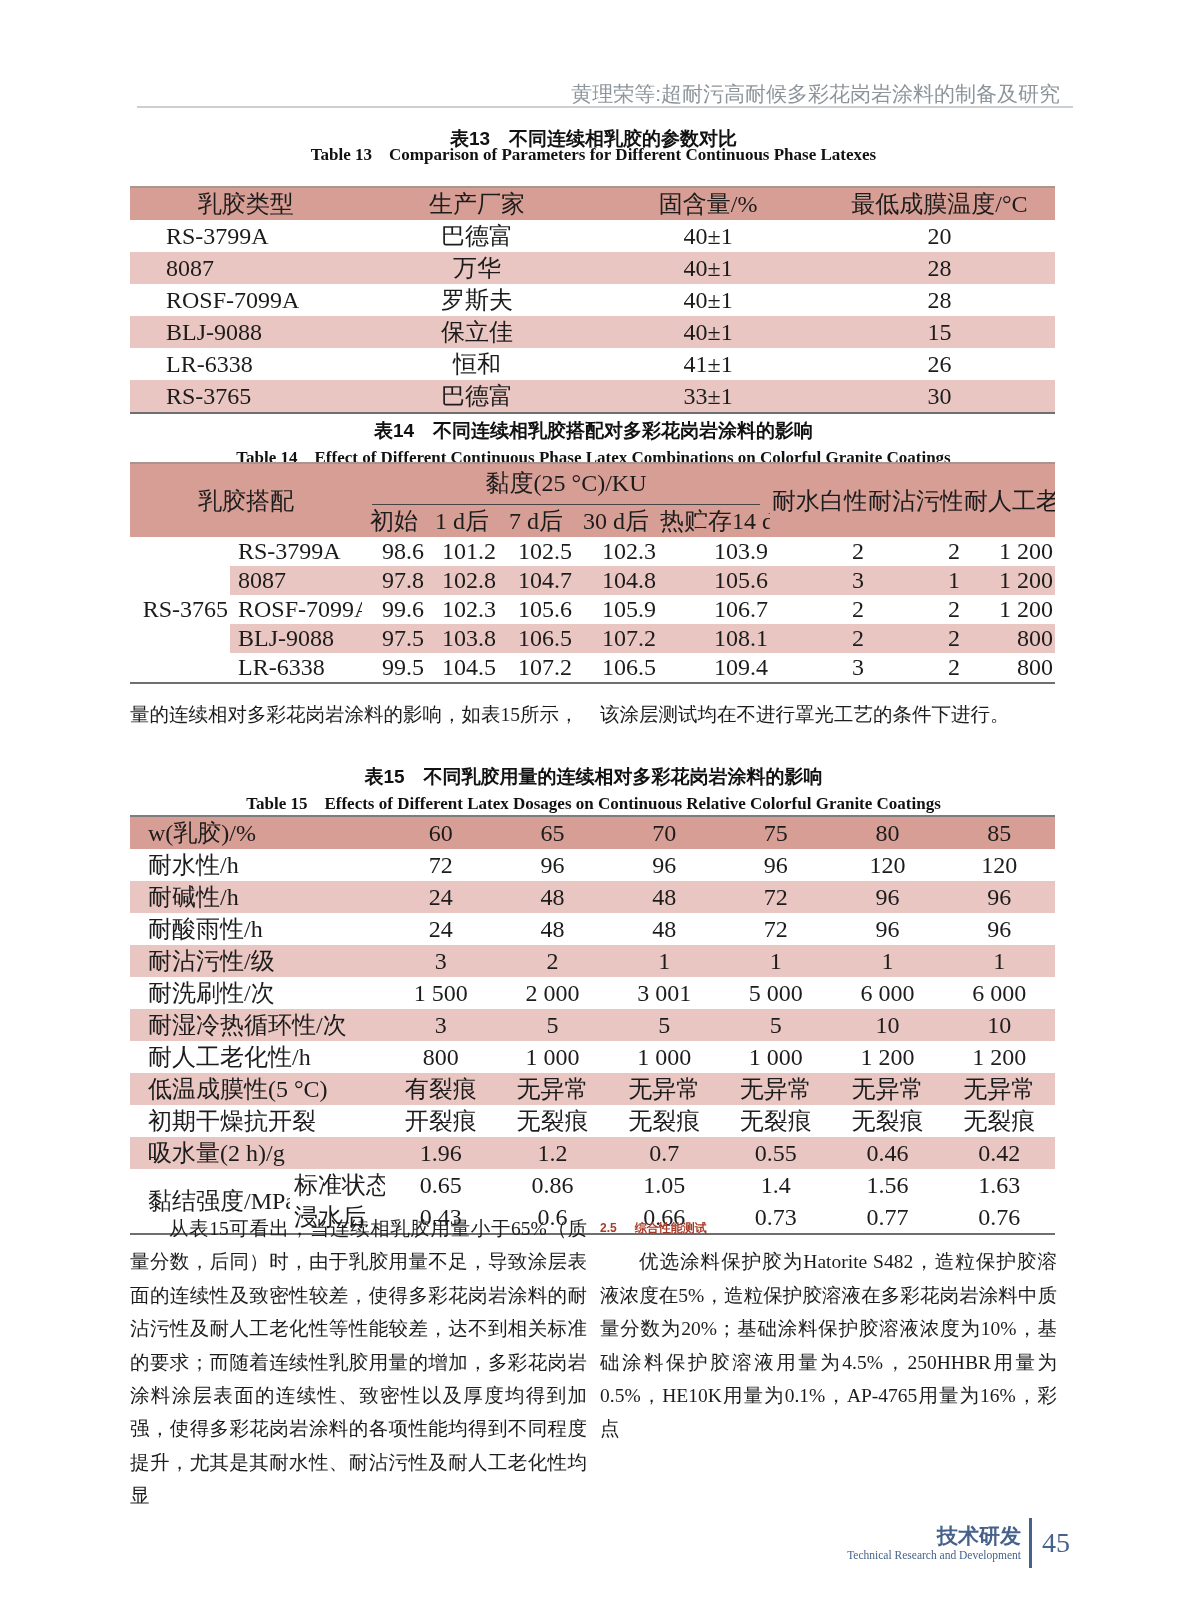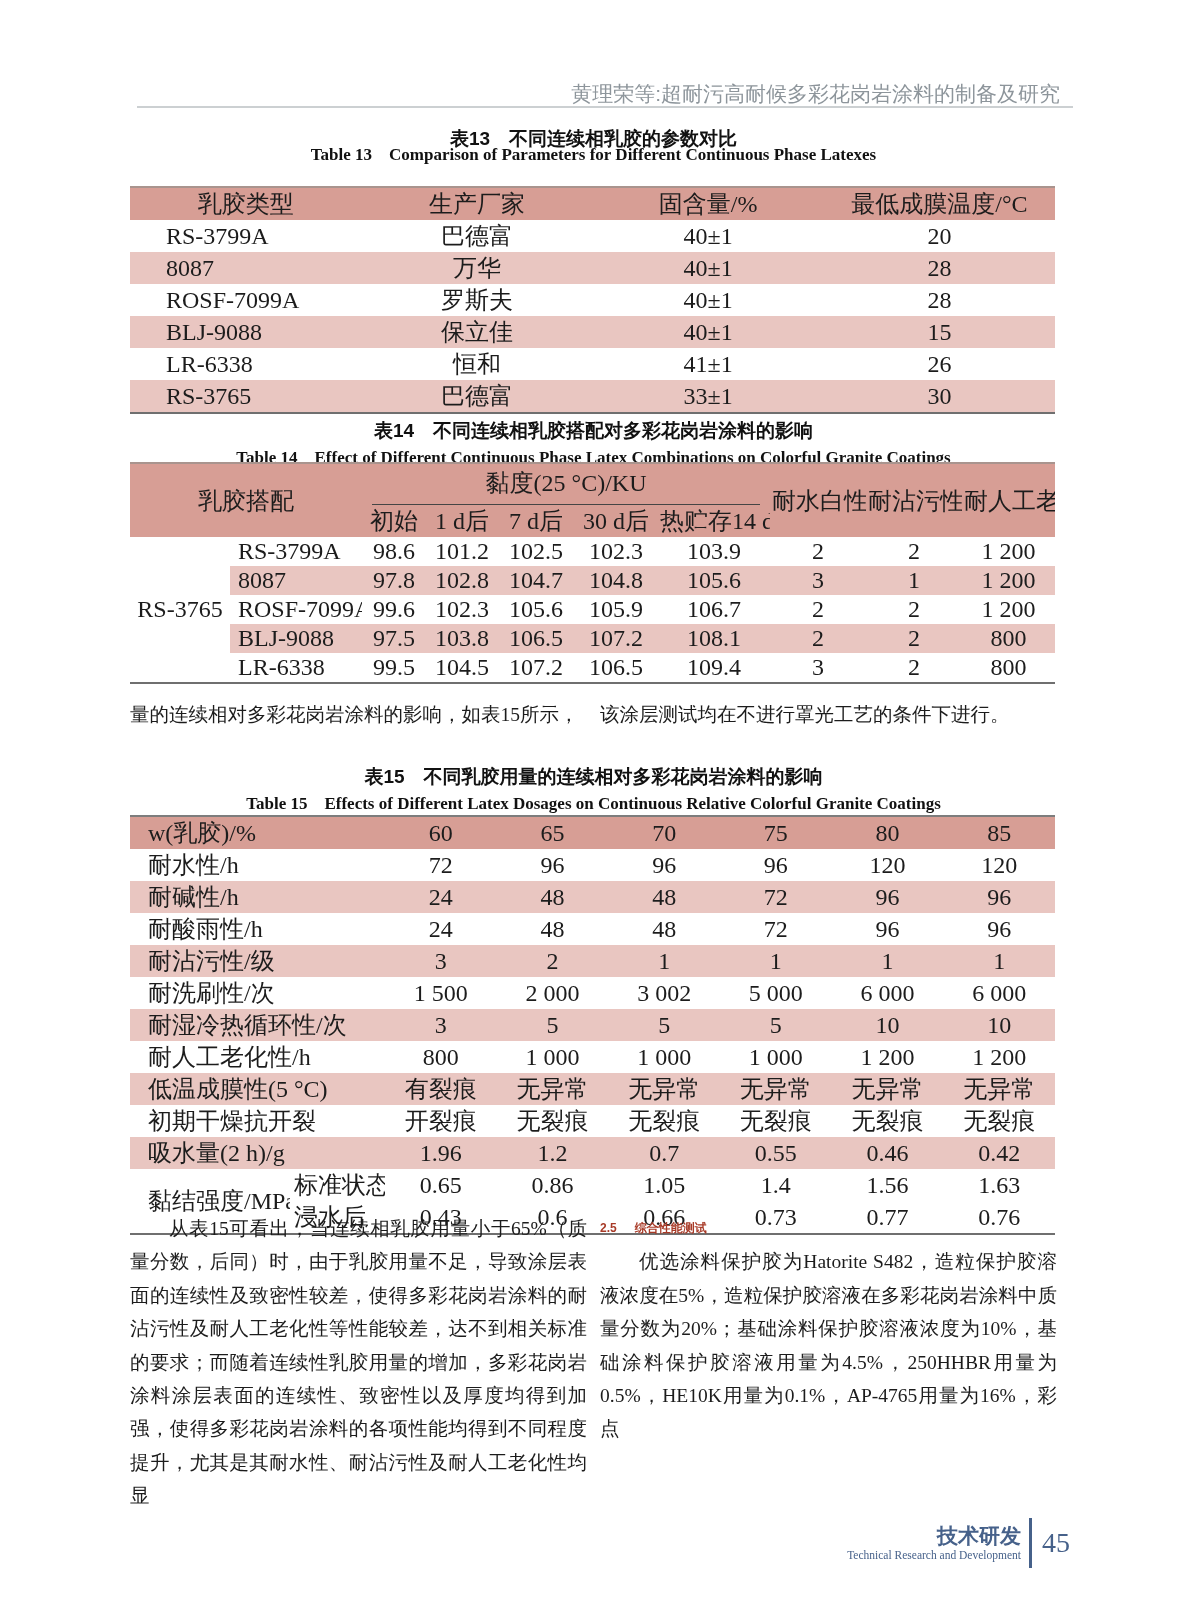--- a/index.html
+++ b/index.html
@@ -27,21 +27,21 @@
 
   
   #t13{top:186px;}
   #t13 th{height:30px;}
   #t13 td{height:28px;}
   #t13 td.c0{text-align:left;padding-left:36px;}
 
   
   #t14{top:462px;}
   #t14 thead th{height:30px;}
-  #t14 tbody td{height:29px;}
+  #t14 tbody td{height:29px;text-align:right;}
   #t14 td.name{text-align:left;padding-left:8px;}
   #t14 td.base{background:#fff;}
   .visc-line{display:block;margin:0 8px;padding:3px 0 5px 0;border-bottom:1.5px solid #454545;}
 
   
   #t15{top:815px;border-top:2px solid #7d7d7d;}
   #t15 th{height:30px;}
   #t15 td{height:28px;}
   #t15 .lbl{text-align:left;padding-left:18px;}
   #t15 .sub{text-align:left;padding-left:4px;}
@@ -293,21 +293,21 @@
         <td>2</td>
         <td>1</td>
         <td>1</td>
         <td>1</td>
         <td>1</td>
       </tr>
       <tr>
         <td class="lbl" colspan="2">耐洗刷性/次</td>
         <td>1 500</td>
         <td>2 000</td>
-        <td>3 002</td>
+        <td>3 001</td>
         <td>5 000</td>
         <td>6 000</td>
         <td>6 000</td>
       </tr>
       <tr class="pink">
         <td class="lbl" colspan="2">耐湿冷热循环性/次</td>
         <td>3</td>
         <td>5</td>
         <td>5</td>
         <td>5</td>

